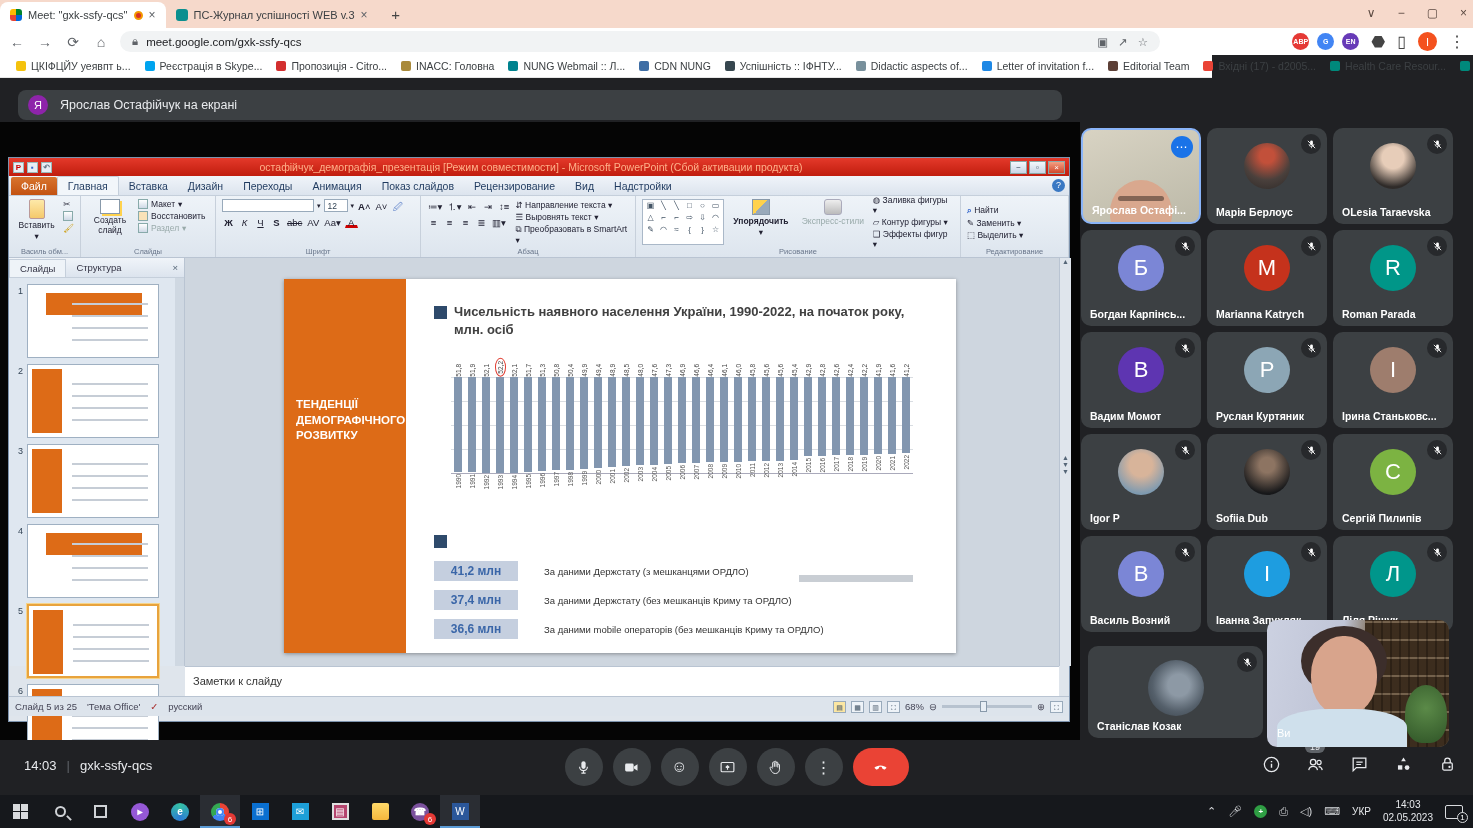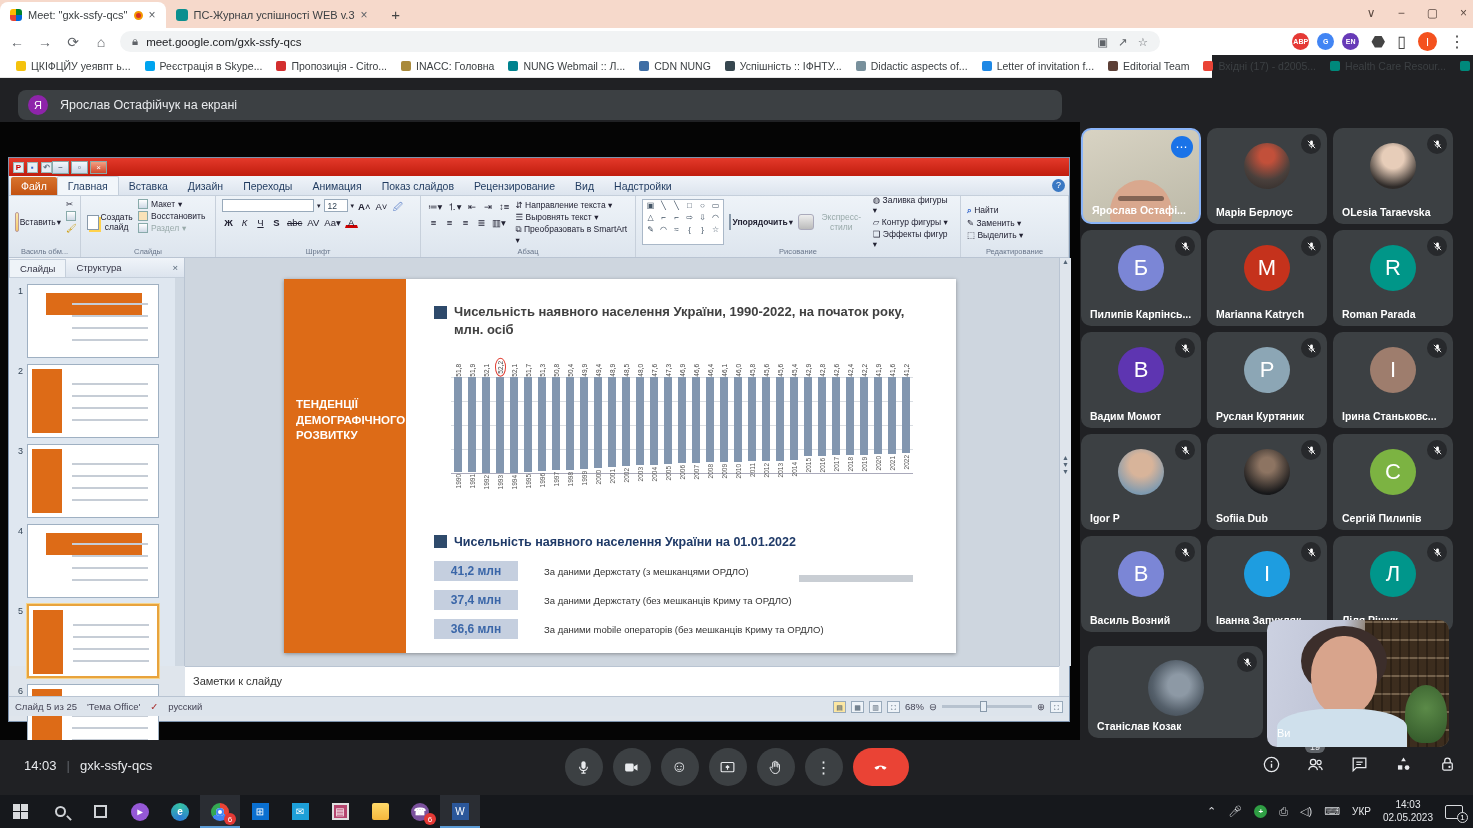--- a/index.html
+++ b/index.html
@@ -46,21 +46,21 @@
   .pptwc span{width:17px;height:13px;background:linear-gradient(#f3f7fb,#c9d6e6);border:1px solid #8aa;font-size:8px;line-height:11px;text-align:center;color:#345;}
   .pptwc .close{background:linear-gradient(#f2a083,#d2472b);color:#fff;}
   #ppt-tabrow{left:0;top:18px;width:100%;height:20px;background:linear-gradient(#f0f4f9,#dce4ee);display:flex;align-items:flex-end;padding-left:2px;border-bottom:1px solid #c5cfdb;}
   .rtab{font-size:10.5px;color:#1f3a5f;padding:3px 10px;}
   .rtab.file{background:linear-gradient(#d8742e,#c35211);color:#fff;border-radius:2px 2px 0 0;}
   .rtab.active{background:#f2f6fa;border:1px solid #c5cfdb;border-bottom:none;border-radius:2px 2px 0 0;}
   #ppt-help{position:absolute;right:4px;top:21px;width:13px;height:13px;border-radius:50%;background:#3a78c3;color:#fff;font-size:9px;text-align:center;line-height:13px;}
   #ribbon{left:0;top:38px;width:100%;height:62px;background:linear-gradient(#eef3f8,#dde5ee);display:flex;border-bottom:1px solid #b9c4d2;}
   .rgroup{position:relative;border-right:1px solid #c7d0db;padding:3px 6px 12px 6px;display:flex;gap:5px;}
   .rgroup .glabel{position:absolute;left:0;right:0;bottom:1px;text-align:center;font-size:7.5px;color:#68758a;}
-  .bigbtn{display:flex;flex-direction:row;align-items:center;font-size:8.5px;color:#223;gap:1px;width:46px;text-align:center;}
+  .bigbtn{display:flex;flex-direction:column;align-items:center;font-size:8.5px;color:#223;gap:1px;width:46px;text-align:center;}
   .clip{width:16px;height:20px;background:linear-gradient(#fde9a9,#f5c96b);border:1px solid #b99;border-radius:2px;}
   .slideico{width:20px;height:15px;background:#fff;border:1px solid #89a;box-shadow:2px 2px 0 #ffd24d;}
   .smallcol{display:flex;flex-direction:column;justify-content:flex-start;gap:2px;font-size:8.5px;color:#223;}
   .smallcol .sc-item{display:flex;align-items:center;gap:3px;white-space:nowrap;}
   .mini{width:10px;height:10px;border:1px solid #8aa;background:linear-gradient(#fff,#cfd9e6);display:inline-block;}
   .fontrow{display:flex;flex-direction:column;gap:3px;}
   .fontrow .fr{display:flex;gap:3px;align-items:center;font-size:9px;color:#223;}
   .combo{border:1px solid #9ab;background:#fff;height:13px;font-size:8.5px;padding:0 3px;display:flex;align-items:center;color:#345;}
   .fbtn{min-width:13px;height:13px;border:1px solid transparent;font-size:9.5px;text-align:center;line-height:13px;color:#223;}
   .glyphgrid{display:grid;grid-template-columns:repeat(6,13px);grid-auto-rows:12px;border:1px solid #aab8c8;background:#fff;padding:1px;font-size:8px;color:#456;text-align:center;}
@@ -289,20 +289,21 @@
     <span class="ptxt">Ярослав Остафійчук на екрані</span>
   </div>
 
   <div id="ppt" class="abs">
     <div id="ppt-titlebar" class="abs">
       <span class="qat">
         <i>P</i>
         <i style="color:#36c;">▪</i>
         <i style="color:#678;">↶</i>
       </span>
+      <span id="ppt-title">остафійчук_демографія_презентація [Режим совместимости] - Microsoft PowerPoint (Сбой активации продукта)</span>
       <span class="pptwc">
         <span>−</span>
         <span>▫</span>
         <span class="close">×</span>
       </span>
     </div>
     <div id="ppt-tabrow" class="abs">
         <span class="rtab file">Файл</span>
         <span class="rtab active">Главная</span>
         <span class="rtab">Вставка</span>
@@ -751,21 +752,20 @@
                 <div class="bar-vwrap">
                   <span class="bar-val">41,2</span>
                 </div>
                 <div class="bar-col" style="height: 76px; background: rgb(130, 150, 175);"></div>
                 <span class="bar-year">2022</span>
               </div>
             </div>
         </div>
         <div id="chart-strip" class="abs"></div>
         <div class="abs bullet-sq" style="left:150px;top:256px;"></div>
-        <div id="stitle2" class="abs">Чисельність наявного населення України на 01.01.2022</div>
         <div id="stats" class="abs">
             <div class="stat-row">
               <div class="stat-box">41,2 млн</div>
               <div class="stat-desc">За даними Держстату (з мешканцями ОРДЛО)</div>
             </div>
             <div class="stat-row">
               <div class="stat-box">37,4 млн</div>
               <div class="stat-desc">За даними Держстату (без мешканців Криму та ОРДЛО)</div>
             </div>
             <div class="stat-row">
@@ -907,21 +907,21 @@
       </div>
       <div class="tile">
         <div class="init-circle" style="background: rgb(123, 134, 214);">Б</div>
         <div class="mute">
           <svg viewBox="0 0 24 24">
             <path d="M12 14a3 3 0 0 0 3-3V6a3 3 0 0 0-6 0v5a3 3 0 0 0 3 3z" fill="#fff"></path>
             <path d="M6.5 11a5.5 5.5 0 0 0 11 0M12 16.5V20" stroke="#fff" stroke-width="1.6" fill="none"></path>
             <path d="M4 4l16 16" stroke="#fff" stroke-width="2"></path>
           </svg>
         </div>
-        <div class="tname">Пилипів Карпінсь...</div>
+        <div class="tname">Богдан Карпінсь...</div>
       </div>
       <div class="tile">
         <div class="init-circle" style="background: rgb(197, 50, 28);">M</div>
         <div class="mute">
           <svg viewBox="0 0 24 24">
             <path d="M12 14a3 3 0 0 0 3-3V6a3 3 0 0 0-6 0v5a3 3 0 0 0 3 3z" fill="#fff"></path>
             <path d="M6.5 11a5.5 5.5 0 0 0 11 0M12 16.5V20" stroke="#fff" stroke-width="1.6" fill="none"></path>
             <path d="M4 4l16 16" stroke="#fff" stroke-width="2"></path>
           </svg>
         </div>

